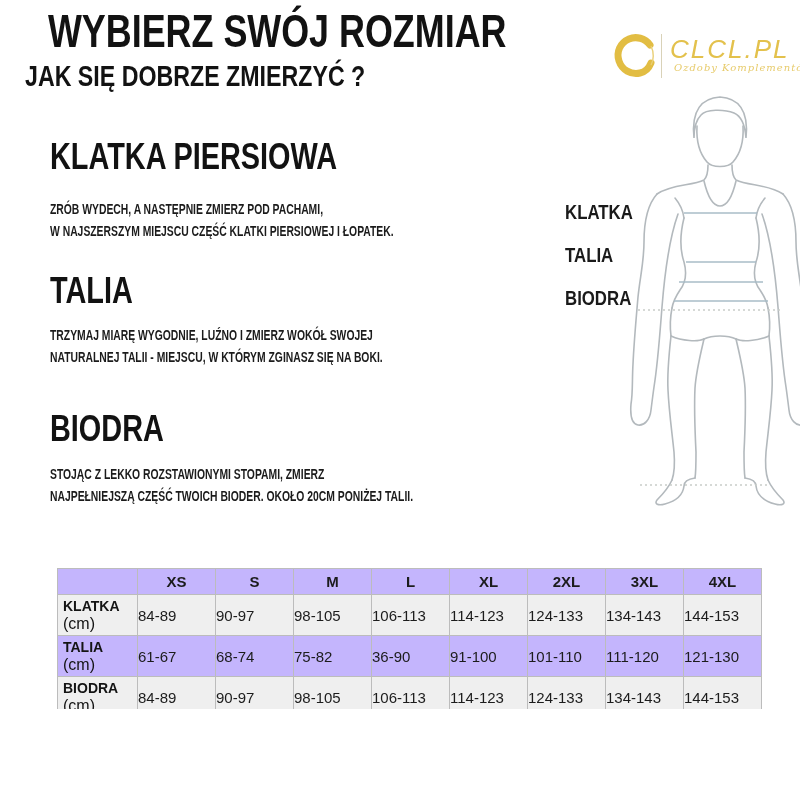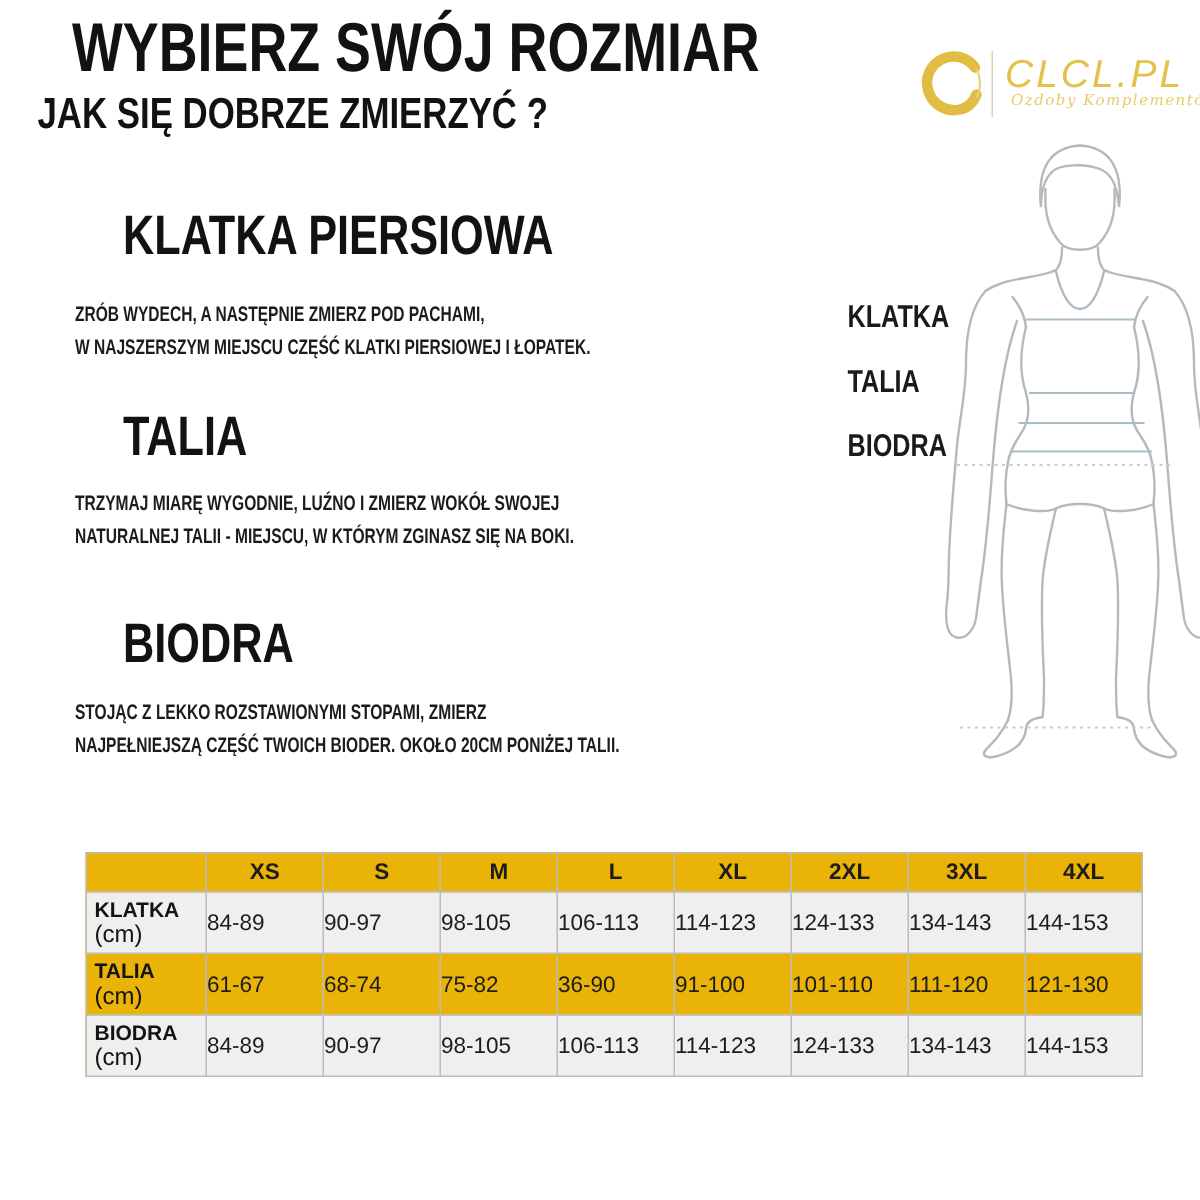--- a/index.html
+++ b/index.html
@@ -1,25 +1,25 @@
 <!DOCTYPE html>
 <html><head>
 <meta charset="utf-8">
 <style>
   html,body{margin:0;padding:0;background:#ffffff;}
-  .page{position:relative;width:800px;height:800px;background:#ffffff;overflow:hidden;
+  .page{position:relative;width:800px;height:709px;background:#ffffff;overflow:hidden;
         font-family:"Liberation Sans",sans-serif;color:#161616;}
 
   
   .title{position:absolute;left:48px;top:8px;font-size:46px;font-weight:700;line-height:1;
          letter-spacing:0;white-space:nowrap;transform:scaleX(0.78);transform-origin:0 0;color:#121212;}
   .subtitle{position:absolute;left:25px;top:62px;font-size:29px;font-weight:700;line-height:1;
          white-space:nowrap;transform:scaleX(0.80);transform-origin:0 0;color:#121212;}
 
-  .section{position:absolute;left:50px;margin-left:32px;}
+  .section{position:absolute;left:50px;}
   .sec-heading{font-size:37px;font-weight:700;line-height:1;white-space:nowrap;
          transform:scaleX(0.78);transform-origin:0 0;color:#121212;}
   .sec-para{position:absolute;left:50px;font-size:14px;font-weight:700;line-height:22px;
          white-space:nowrap;transform:scaleX(0.74);transform-origin:0 0;color:#1b1b1b;}
 
   
   .logo{position:absolute;left:608px;top:28px;width:190px;height:56px;}
   .logo-icon{position:absolute;left:2px;top:4px;}
   .logo-divider{position:absolute;left:53px;top:6px;width:1px;height:44px;background:#d9d2b8;}
   .brand{position:absolute;left:62px;top:6px;font-size:26px;letter-spacing:2px;font-weight:400;
@@ -27,21 +27,21 @@
   .tagline{position:absolute;left:66px;top:34px;font-size:10px;font-style:italic;
          font-family:"DejaVu Serif",serif;color:#e7cb6b;letter-spacing:1px;white-space:nowrap;}
 
   
   .figure-svg{position:absolute;left:600px;top:92px;}
   .fig-label{position:absolute;left:565px;font-size:21px;font-weight:700;line-height:1;
          white-space:nowrap;transform:scaleX(0.80);transform-origin:0 0;color:#1a1a1a;}
 
   
   .size-table{position:absolute;left:57px;top:568px;border-collapse:collapse;
-         border:1px solid #a8a8a8;background:#eab308;}
+         border:1px solid #a8a8a8;background:#c4b5fd;}
   .size-table th,.size-table td{border:1px solid #bcbcbc;padding:0;}
   .size-table th.size-col{width:77px;height:25px;font-size:15px;font-weight:700;
          text-align:center;color:#1c1c1c;}
   .size-table th.corner{width:74px;}
   .size-table td.val{width:77px;height:40px;font-size:15px;font-weight:400;
          text-align:left;color:#1c1c1c;}
   .size-table td.rowlab{width:74px;height:40px;text-align:left;padding-left:5px;
          font-size:14px;line-height:17px;color:#141414;vertical-align:middle;}
   .size-table td.rowlab .lab{font-weight:700;display:block;}
   .size-table td.rowlab .unit{font-weight:400;font-size:16px;display:block;}

